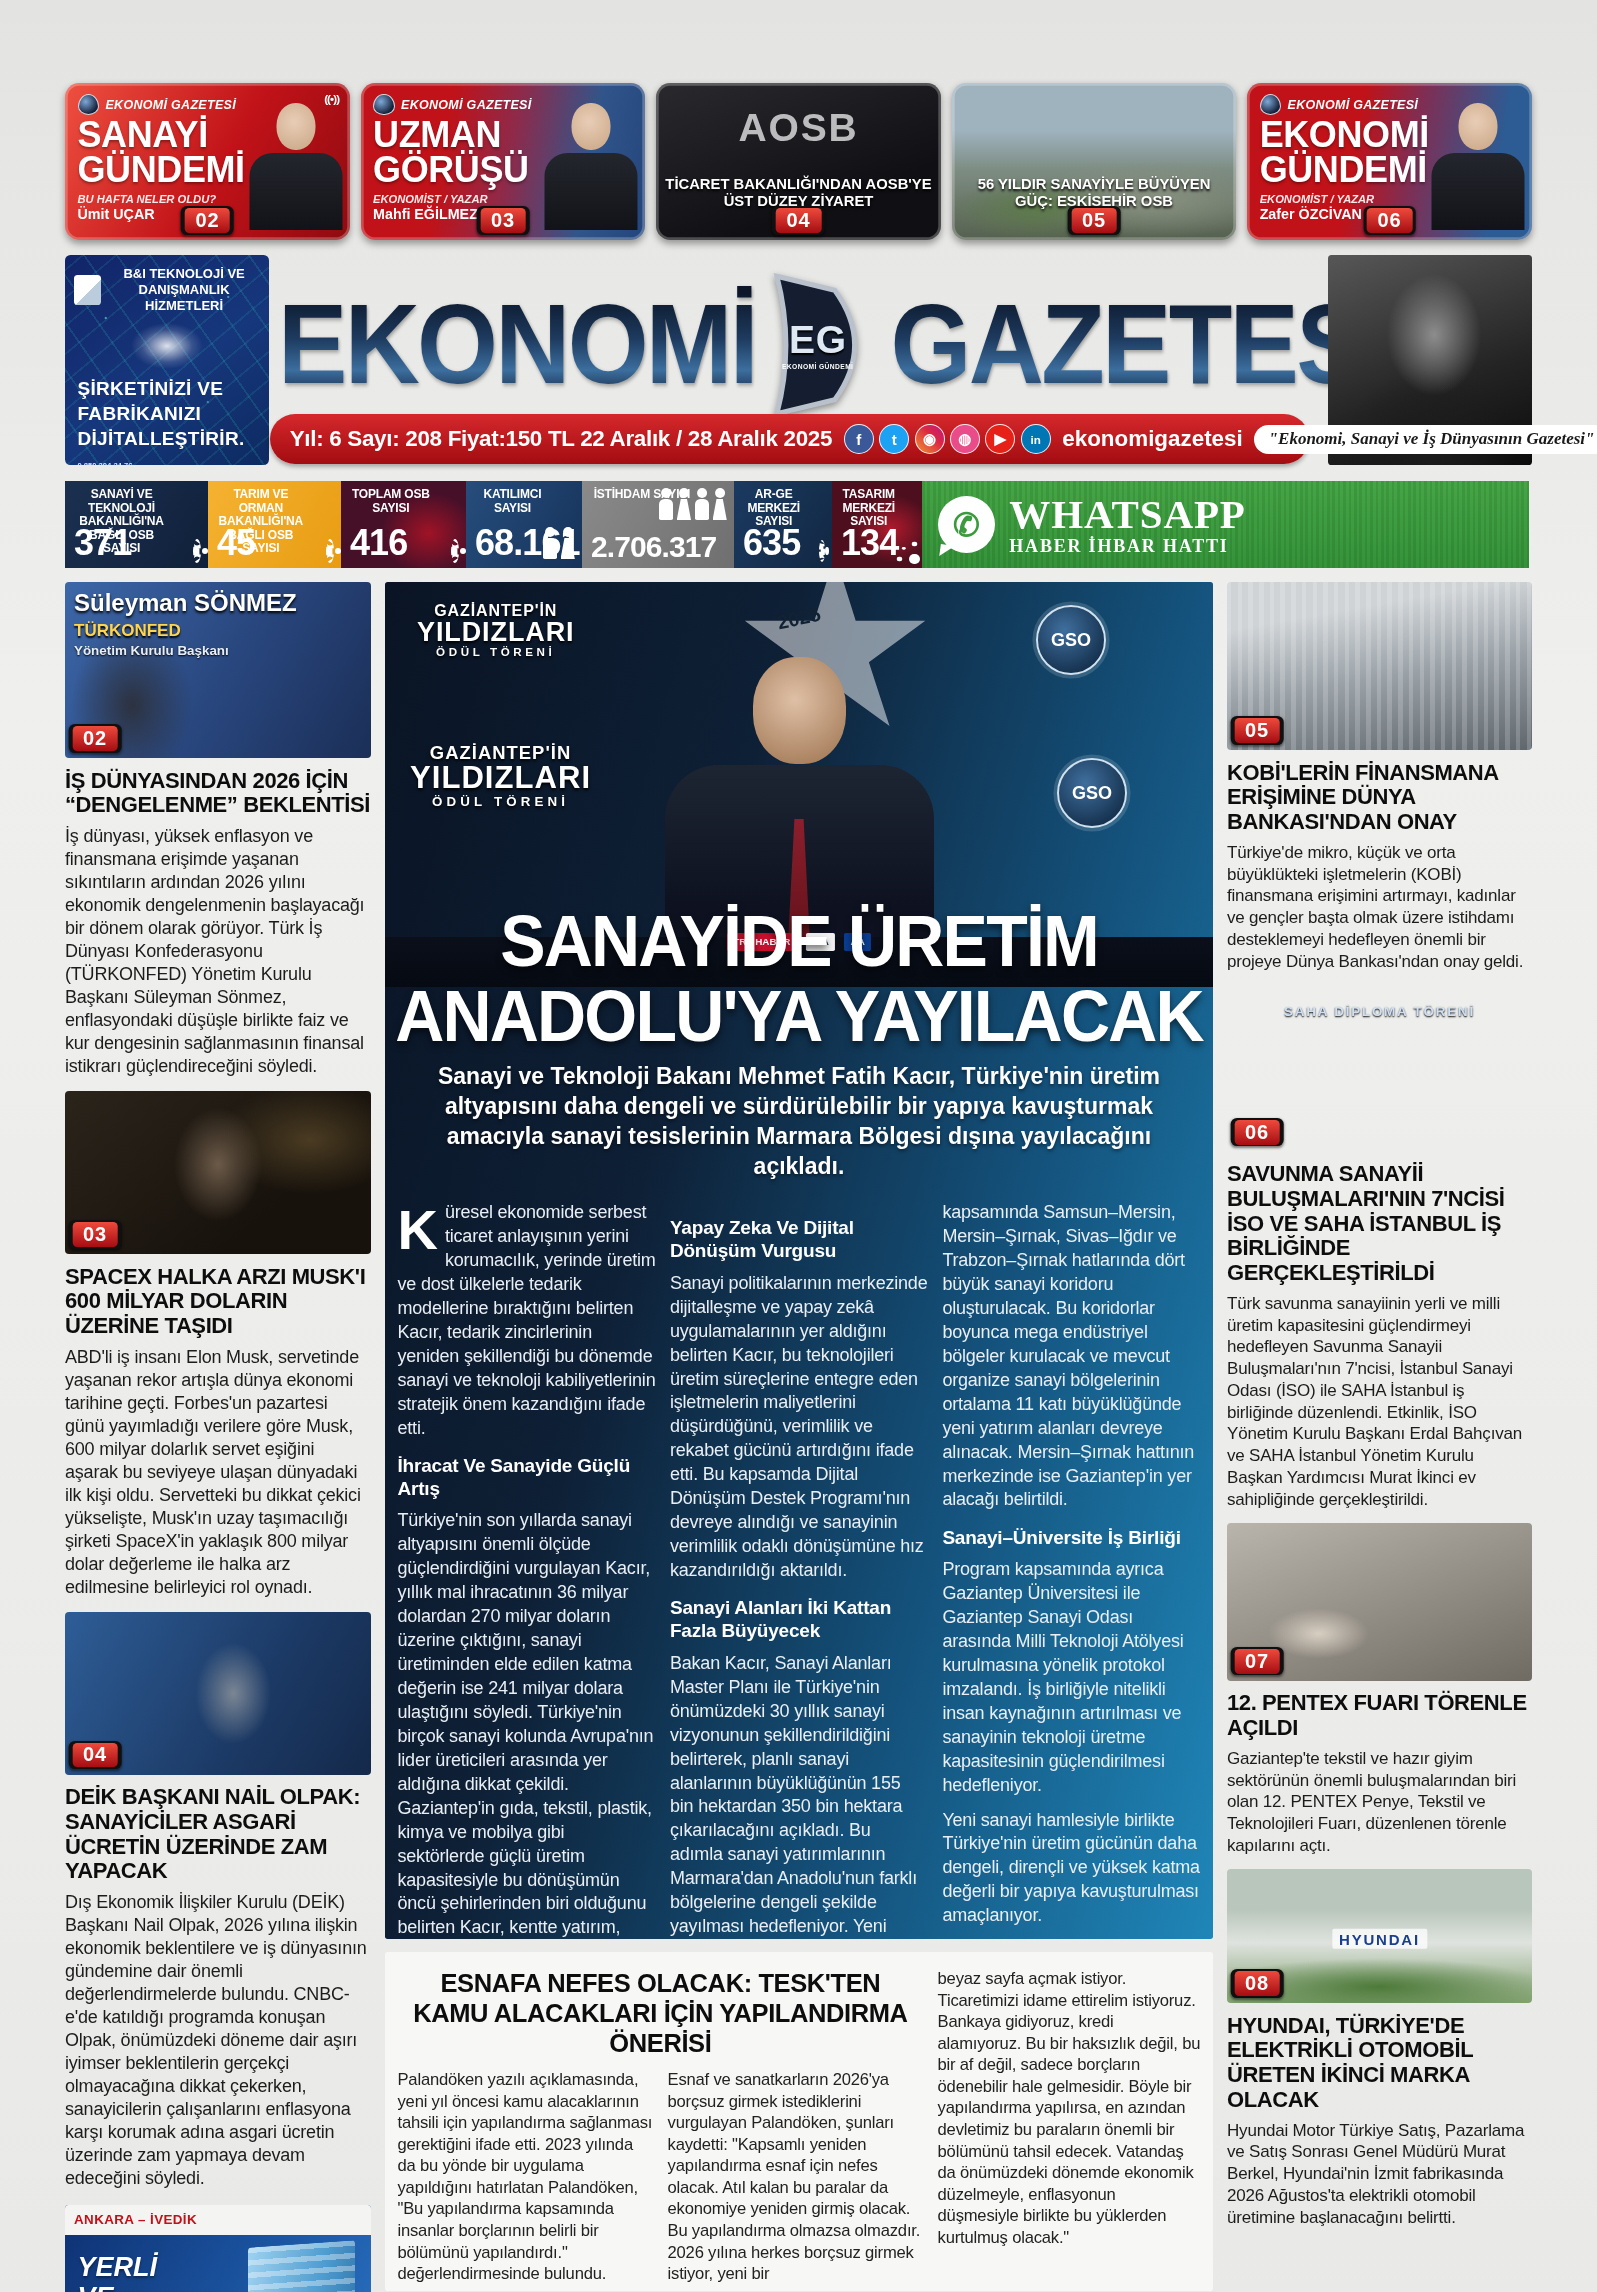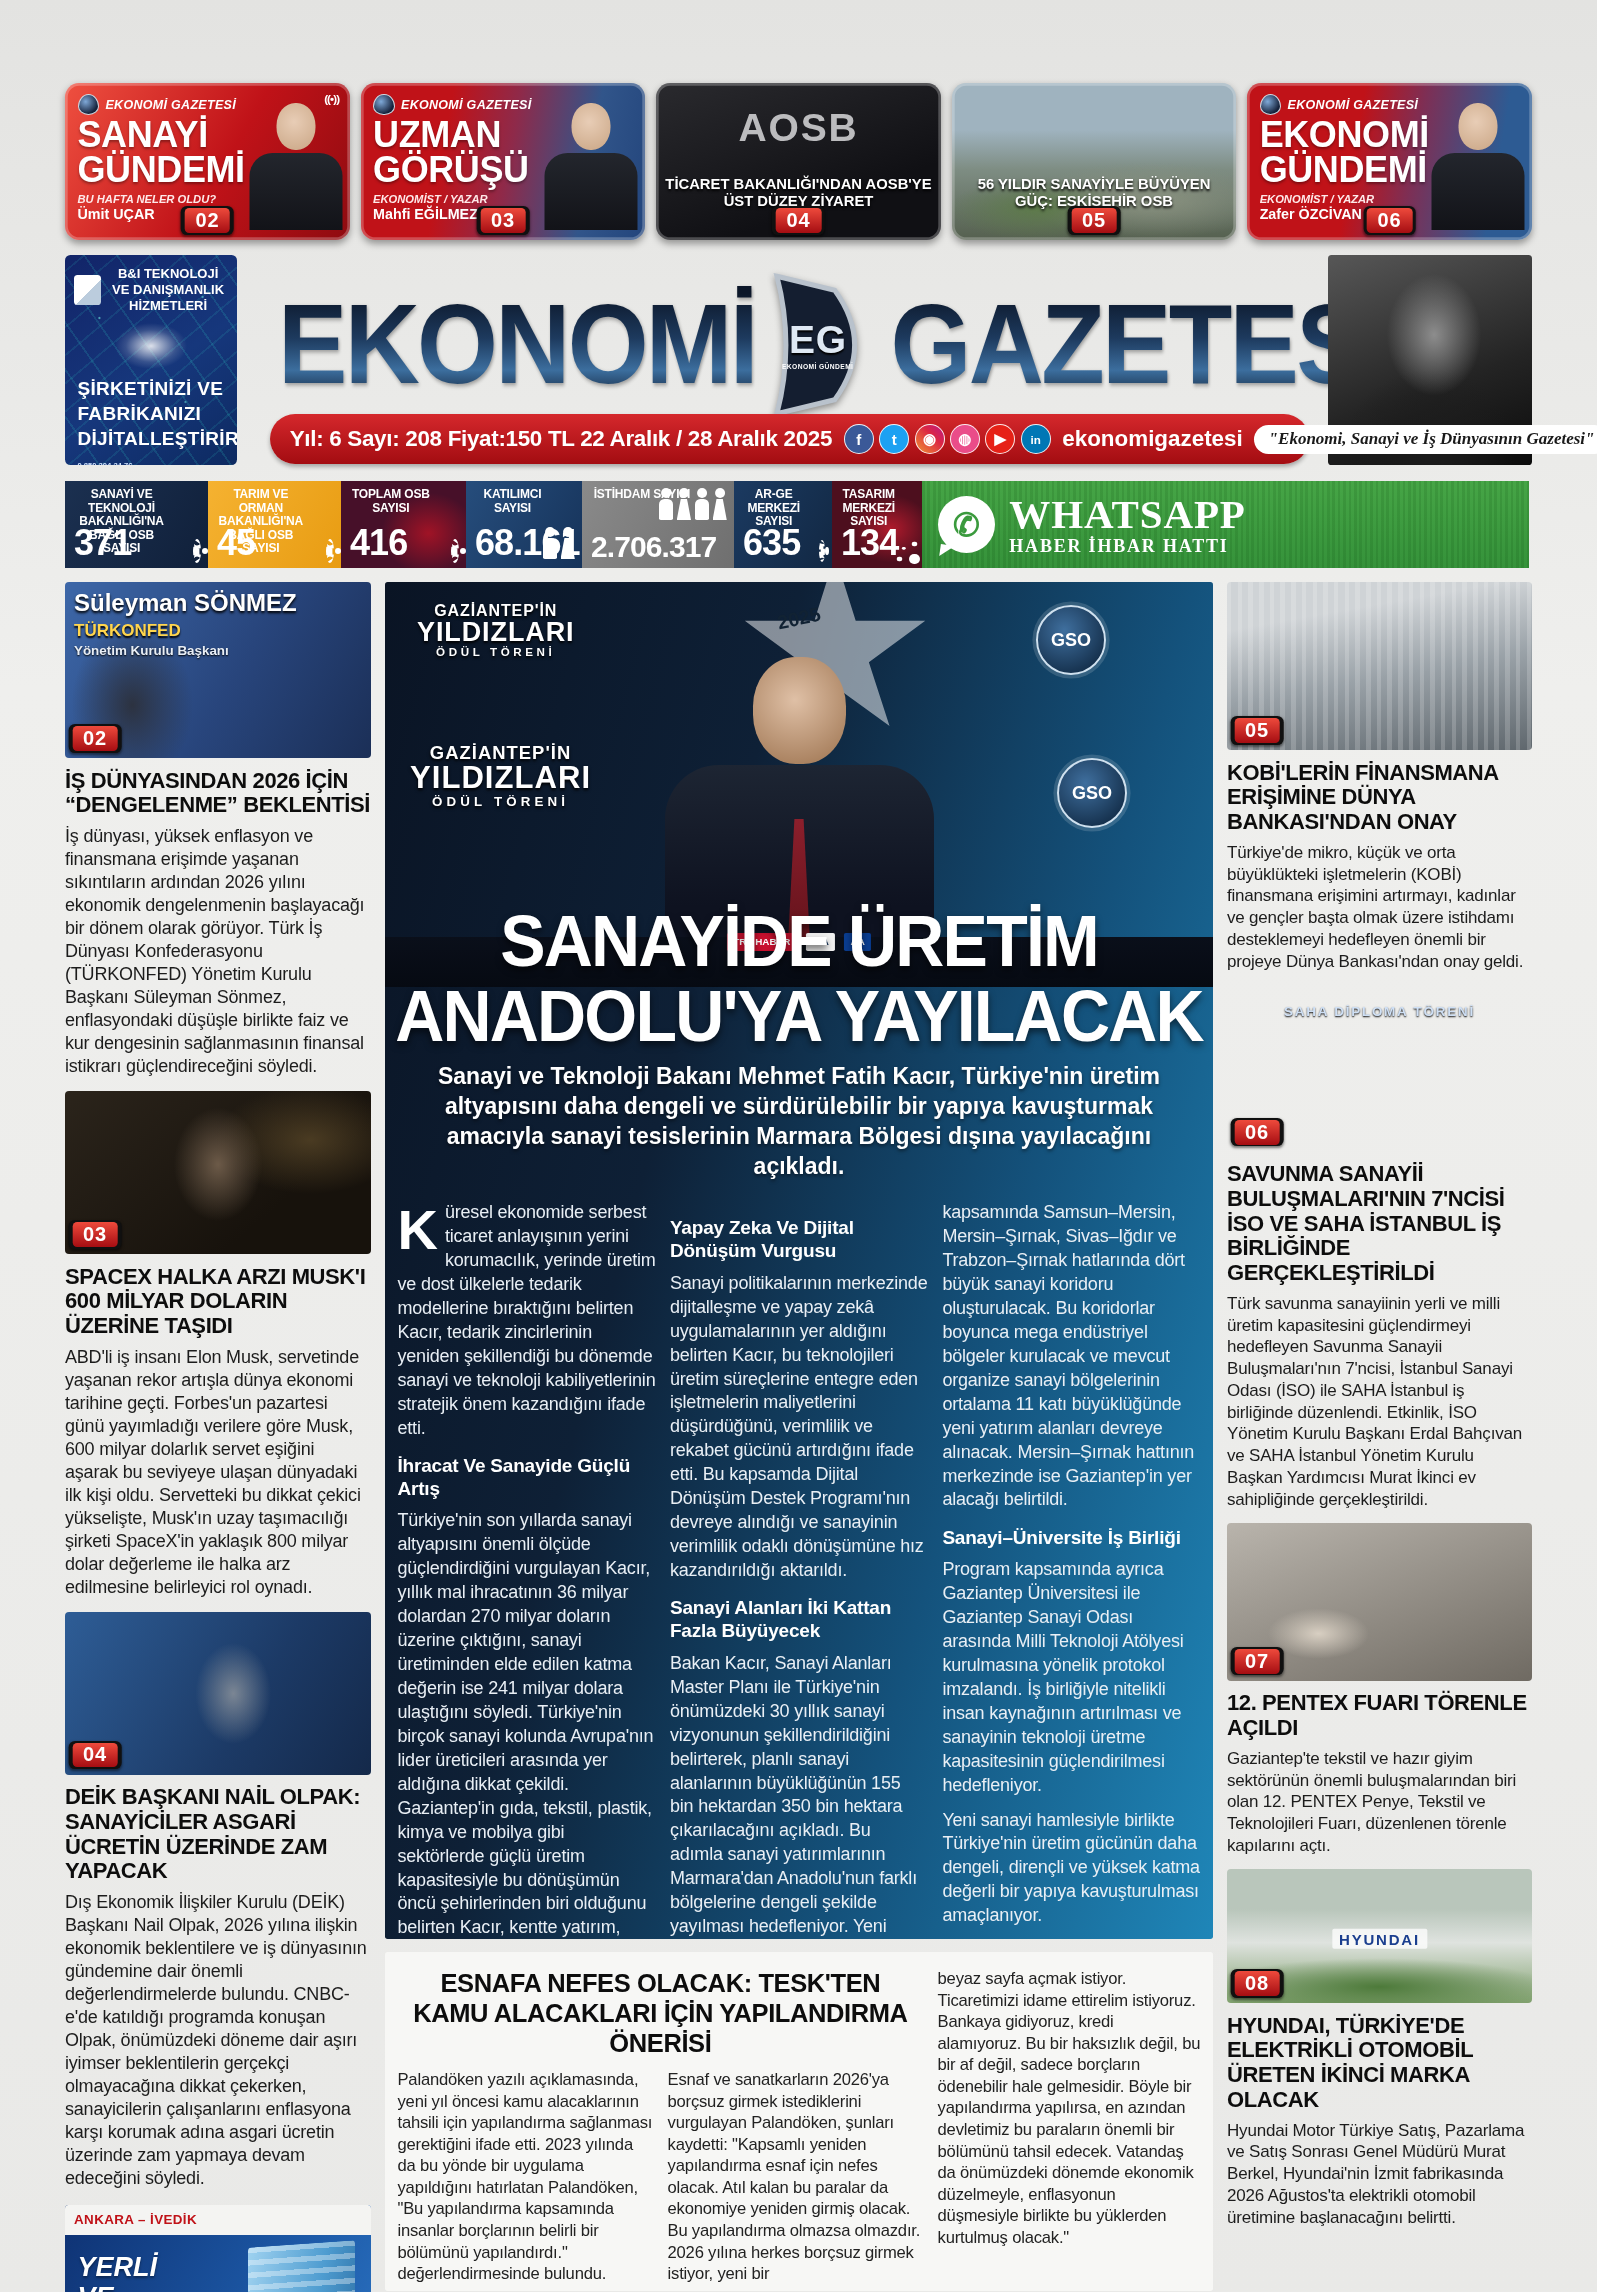--- a/index.html
+++ b/index.html
@@ -40,21 +40,21 @@
           color:#fff;font-weight:900;font-size:14.8px;line-height:1.15;text-shadow:0 1.8px 2.7px #000;}
   .aosb-label{position:absolute;left:50%;top:23px;transform:translateX(-50%);
           color:#d8d8da;font-weight:900;font-size:39px;letter-spacing:1.8px;opacity:.85;}
   .promo-aerial{background:
       radial-gradient(125px 45px at 30% 80%,#5d7a4a,transparent 70%),
       radial-gradient(179px 54px at 70% 75%,#8a9280,transparent 70%),
       linear-gradient(180deg,#9fb3bf 0 30%,#7e8d83 55%,#55604f);}
 
   
   .masthead{left:65px;top:255px;width:1467px;height:210px;}
-  .bi-ad{position:absolute;left:0;top:0;width:172px;height:210px;border-radius:5.4px;overflow:hidden;
+  .bi-ad{position:absolute;left:0;top:0;width:204px;height:210px;border-radius:5.4px;overflow:hidden;
       background:
        radial-gradient(2.7px 2.7px at 20% 30%,rgba(120,255,240,.8),transparent 60%),
        radial-gradient(2.7px 2.7px at 80% 20%,rgba(120,255,240,.7),transparent 60%),
        radial-gradient(2.7px 2.7px at 70% 70%,rgba(120,255,240,.6),transparent 60%),
        repeating-linear-gradient(55deg,rgba(46,210,200,.16) 0 1.8px,transparent 1.8px 27px),
        repeating-linear-gradient(-40deg,rgba(46,210,200,.12) 0 1.8px,transparent 1.8px 21.5px),
        linear-gradient(145deg,#122468,#16377c 55%,#0d2a61);}
   .bi-head{display:flex;gap:7.2px;align-items:center;margin:10.7px 9px 0;}
   .bi-logo{flex:0 0 27px;height:30px;background:#fff;border-radius:3.6px;
       background:linear-gradient(135deg,#fff 55%,#bcd 56%);}

